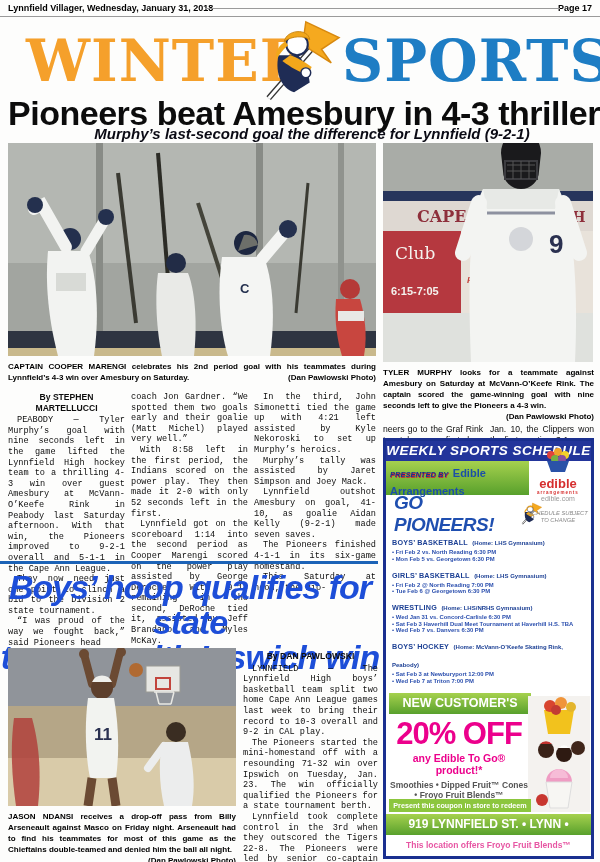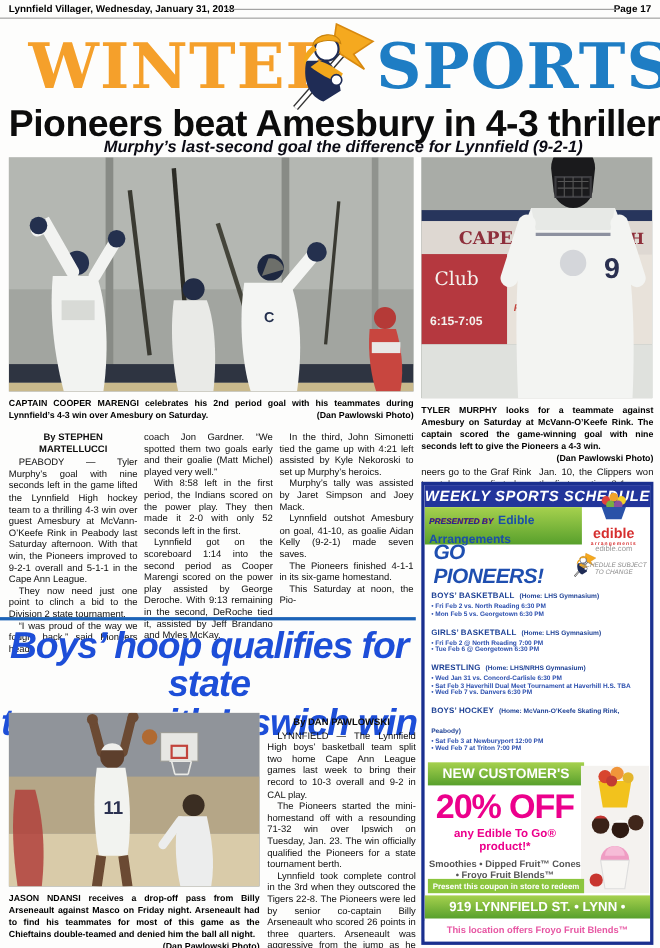--- a/index.html
+++ b/index.html
@@ -15,21 +15,21 @@
   .w-blue{color:#1E7DC4;}
   
   .headline{width:600px;text-align:right;font-size:34px;font-weight:bold;letter-spacing:-0.5px;color:#0c0c0c;}
   .subhead{width:600px;text-align:center;font-size:15px;font-weight:bold;font-style:italic;color:#0a0a14;padding-left:12px;}
   .hoop-head{width:380px;text-align:center;font-size:34px;line-height:35px;font-weight:bold;font-style:italic;letter-spacing:-1px;color:#1d4ed8;}
   
   .caption{font-size:8px;line-height:11px;font-weight:bold;text-align:justify;color:#000;}
   .credit{float:right;font-weight:bold;}
   .byline{text-align:center;font-weight:bold;font-size:8.6px;margin:0 0 2px 0;}
   .col{font-size:8.6px;line-height:10.6px;text-align:justify;color:#0d0d0d;}
-  .p{margin:0;text-indent:9px;}
+  .p{margin:0;text-indent:9px;font-family:Liberation Mono, monospace;}
   .divider{background:#1C63B7;height:3px;}
   
   #panel{position:absolute;left:383px;top:438px;width:211px;height:421px;border:3px solid #1A2F8F;background:#fff;box-sizing:border-box;overflow:hidden;}
   .panel-title{background:#23359B;color:#fff;font-weight:bold;font-style:italic;font-size:13.5px;text-align:center;height:20px;line-height:20px;letter-spacing:0.5px;}
   .green-grad{background:linear-gradient(#A6D14E,#58A02C);}
   .presented{height:34px;width:143px;padding:2px 4px;box-sizing:border-box;}
   .presby{font-size:7.5px;font-weight:bold;font-style:italic;color:#1B2F8F;text-shadow:0.5px 0.5px 0 #c23;}
   .sponsor{font-size:11px;font-weight:bold;color:#1B4FA8;}
   .sponsor-addr{font-size:8.5px;font-weight:bold;color:#fff;margin-top:1px;}
   .logo-blk{position:absolute;right:2px;top:7px;width:62px;text-align:center;}

